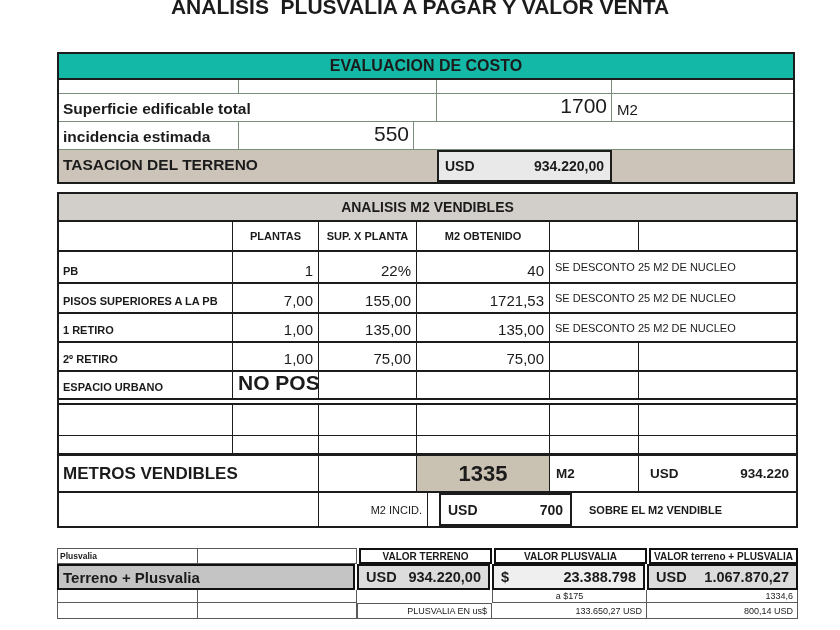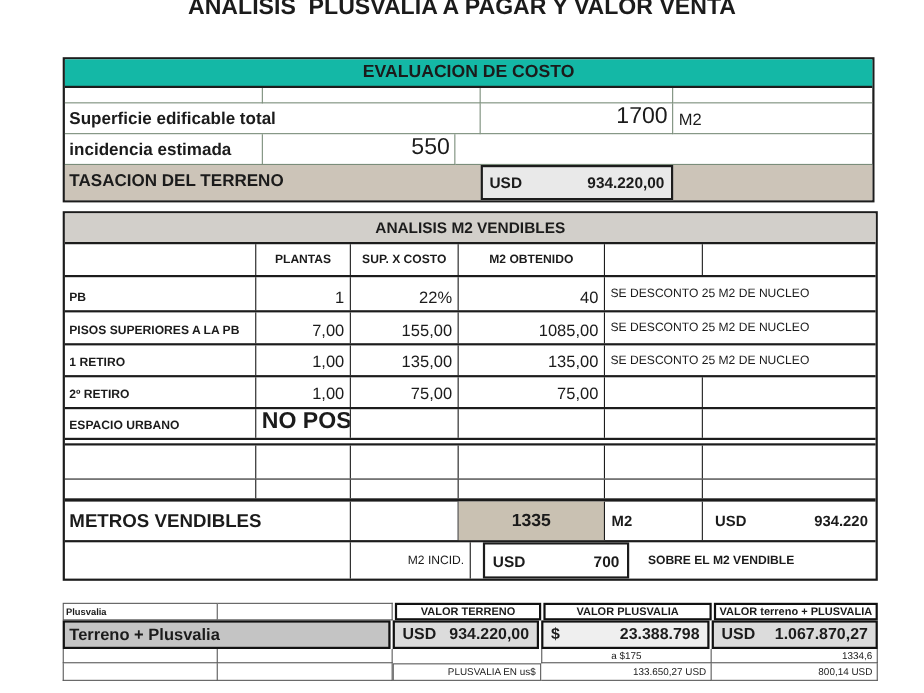--- a/index.html
+++ b/index.html
@@ -47,21 +47,21 @@
   .ca{width:174px;} .cb{width:86px;} .cc{width:98px;} .cd{width:133px;} .ce{width:89px;}
   .cab{width:260px;} .cf{flex:1;}
   .t2 .lab{font-size:11px;font-weight:bold;padding-left:4px;padding-bottom:5px;}
   .t2 .num{font-size:15px;justify-content:flex-end;padding-right:5px;padding-bottom:3px;}
   .t2 .txt{font-size:21px;padding-left:5px;padding-bottom:3px;font-weight:bold;}
   .t2 .note{font-size:11px;padding-left:5px;align-items:center;border-right:none !important;}
   .t2 .colhdr{font-size:11px;font-weight:bold;justify-content:center;align-items:center;}
   .dblsep{height:5px;border-bottom:2px solid #1c1c1c;}
   .t2-metros{height:40px;border-top:3px solid #1c1c1c;}
   .t2-metros .mlab{font-size:17px;font-weight:bold;padding-left:4px;align-items:center;}
-  .tancell{background:#c9c1b2;font-size:16px;font-weight:bold;justify-content:center;align-items:center;}
+  .tancell{background:#c9c1b2;font-size:22px;font-weight:bold;justify-content:center;align-items:center;}
   .munit{font-size:13.5px;font-weight:bold;padding-left:6px;align-items:center;}
   .musd{font-size:13.5px;font-weight:bold;align-items:center;justify-content:space-between;padding:0 7px 0 11px;}
   .incid-lab{font-size:11px;justify-content:flex-end;padding-right:5px;align-items:center;}
   .usd700{
     width:133px;border:2px solid #1c1c1c;background:#fff;
     display:flex;align-items:center;justify-content:space-between;
     padding:0 7px;font-size:14px;font-weight:bold;
   }
   .sobre{font-size:11px;font-weight:bold;padding-left:6px;align-items:center;border-right:none !important;}
   .t2 .lastrow{border-bottom:none;gap:11px;}
@@ -121,39 +121,39 @@
     <div class="cell cLast"></div>
   </div>
 </div>
 
 <div class="t2">
   <div class="t2-title">ANALISIS M2 VENDIBLES</div>
 
   <div class="t2row" style="height:30px">
     <div class="cell ca"></div>
     <div class="cell cb colhdr">PLANTAS</div>
-    <div class="cell cc colhdr">SUP. X COSTO</div>
+    <div class="cell cc colhdr">SUP. X PLANTA</div>
     <div class="cell cd colhdr">M2 OBTENIDO</div>
     <div class="cell ce"></div>
     <div class="cell cf"></div>
   </div>
 
   <div class="t2row" style="height:32px">
     <div class="cell ca lab">PB</div>
     <div class="cell cb num">1</div>
     <div class="cell cc num">22%</div>
     <div class="cell cd num">40</div>
     <div class="cell cf note">SE DESCONTO 25 M2 DE NUCLEO</div>
   </div>
 
   <div class="t2row" style="height:30px">
     <div class="cell ca lab">PISOS SUPERIORES A LA PB</div>
     <div class="cell cb num">7,00</div>
     <div class="cell cc num">155,00</div>
-    <div class="cell cd num">1085,00</div>
+    <div class="cell cd num">1721,53</div>
     <div class="cell cf note">SE DESCONTO 25 M2 DE NUCLEO</div>
   </div>
 
   <div class="t2row" style="height:29px">
     <div class="cell ca lab">1 RETIRO</div>
     <div class="cell cb num">1,00</div>
     <div class="cell cc num">135,00</div>
     <div class="cell cd num">135,00</div>
     <div class="cell cf note">SE DESCONTO 25 M2 DE NUCLEO</div>
   </div>

